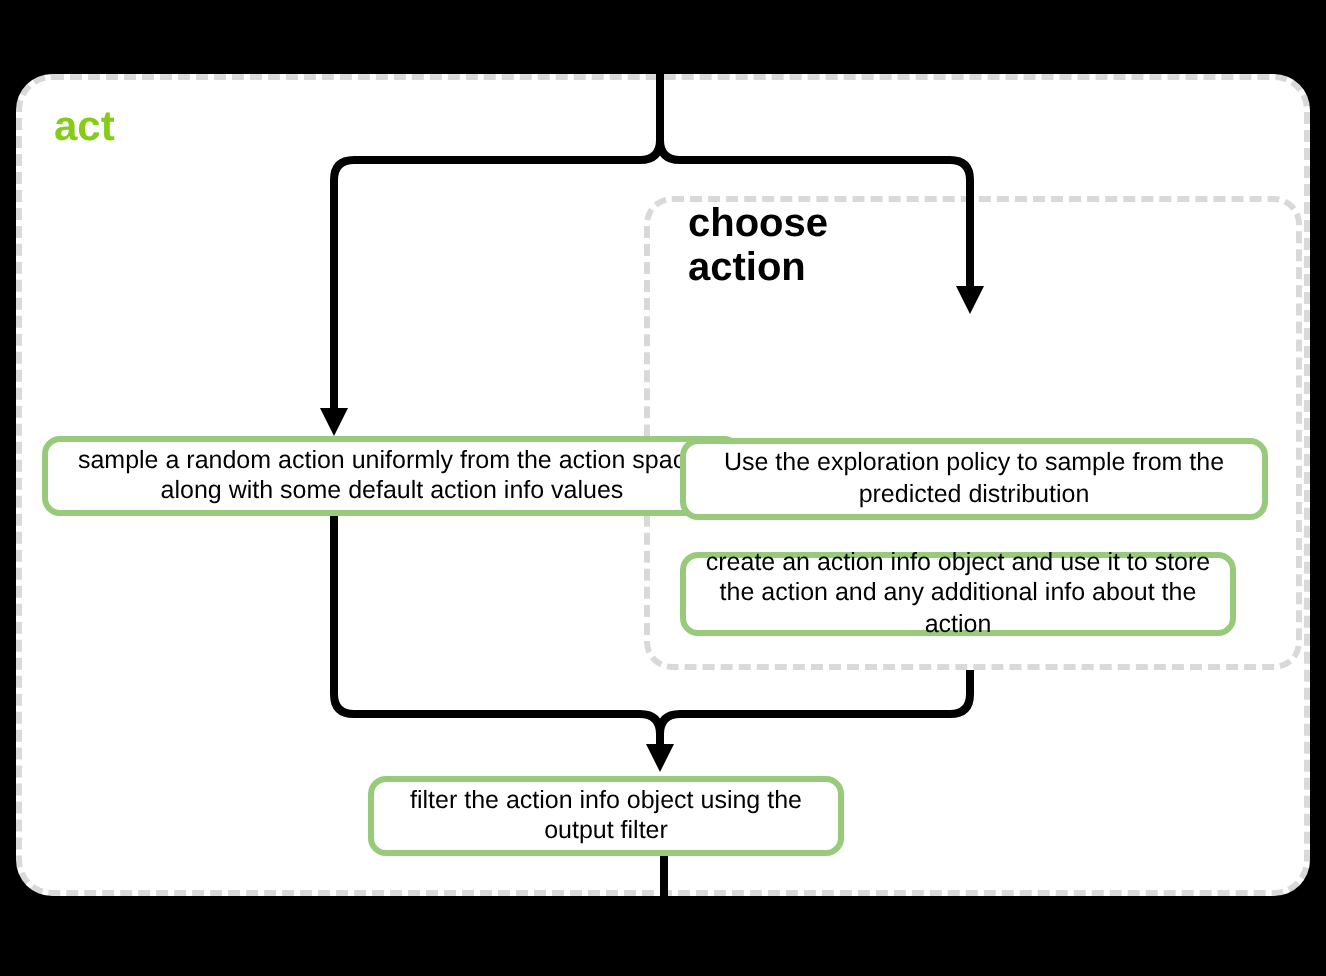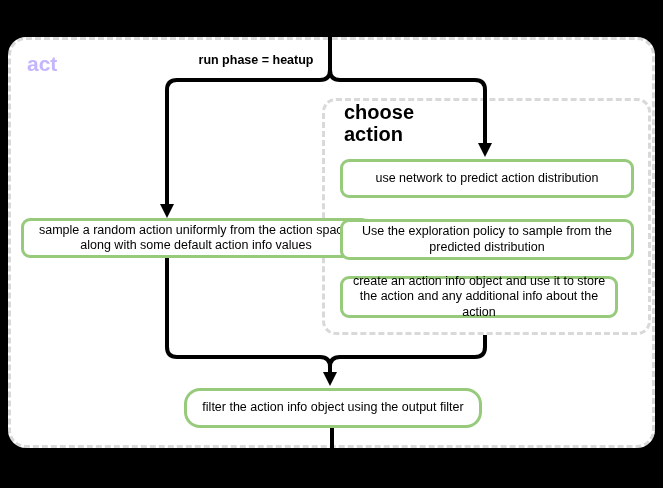--- a/index.html
+++ b/index.html
@@ -26,21 +26,21 @@
     left: 0; top: 0;
     width: 663px; height: 488px;
     z-index: 2;
     pointer-events: none;
   }
   .panel-title {
     position: absolute;
     left: 27px; top: 52px;
     font-size: 21px;
     font-weight: bold;
-    color: #c4b5fd;
+    color: #84cc16;
     z-index: 3;
   }
   .edge-label {
     position: absolute;
     top: 53px;
     width: 170px;
     text-align: center;
     font-size: 12.5px;
     font-weight: bold;
     color: #000000;
@@ -80,21 +80,21 @@
     font-size: 12.5px;
     line-height: 1.22;
     color: #000000;
     padding: 2px 5px;
     z-index: 3;
   }
   .node-sample  { left: 21px;  top: 218px; width: 350px; height: 40px; }
   .node-predict { left: 340px; top: 159px; width: 294px; height: 39px; }
   .node-explore { left: 340px; top: 219px; width: 294px; height: 41px; }
   .node-create  { left: 340px; top: 276px; width: 278px; height: 42px; }
-  .node-filter  { left: 184px; top: 388px; width: 298px; height: 40px; border-radius: 16px; }
+  .node-filter  { left: 184px; top: 388px; width: 238px; height: 40px; }
 </style>
 </head>
 <body>
 
 <div class="stage">
 
   <div class="panel"></div>
 
   <svg class="flow-svg" viewBox="0 0 663 488" xmlns="http://www.w3.org/2000/svg">
     <g stroke="#000000" stroke-width="4" fill="none">
@@ -107,33 +107,29 @@
     </g>
     <g fill="#000000" stroke="none">
       <polygon points="160,204 174,204 167,218"></polygon>
       <polygon points="478,143 492,143 485,157"></polygon>
       <polygon points="323,372 337,372 330,386"></polygon>
     </g>
   </svg>
 
   <div class="panel-title">act</div>
 
-  <div class="edge-label heatup">run phase = heatup</div>
 
 
   <div class="group-box"></div>
   <div class="group-title">choose action</div>
 
   <div class="node node-sample">
     <span>sample a random action uniformly from the action space, along with some default action info values</span>
   </div>
 
-  <div class="node node-predict">
-    <span>use network to predict action distribution</span>
-  </div>
 
   <div class="node node-explore">
     <span>Use the exploration policy to sample from the predicted distribution</span>
   </div>
 
   <div class="node node-create">
     <span>create an action info object and use it to store the action and any additional info about the action</span>
   </div>
 
   <div class="node node-filter">

